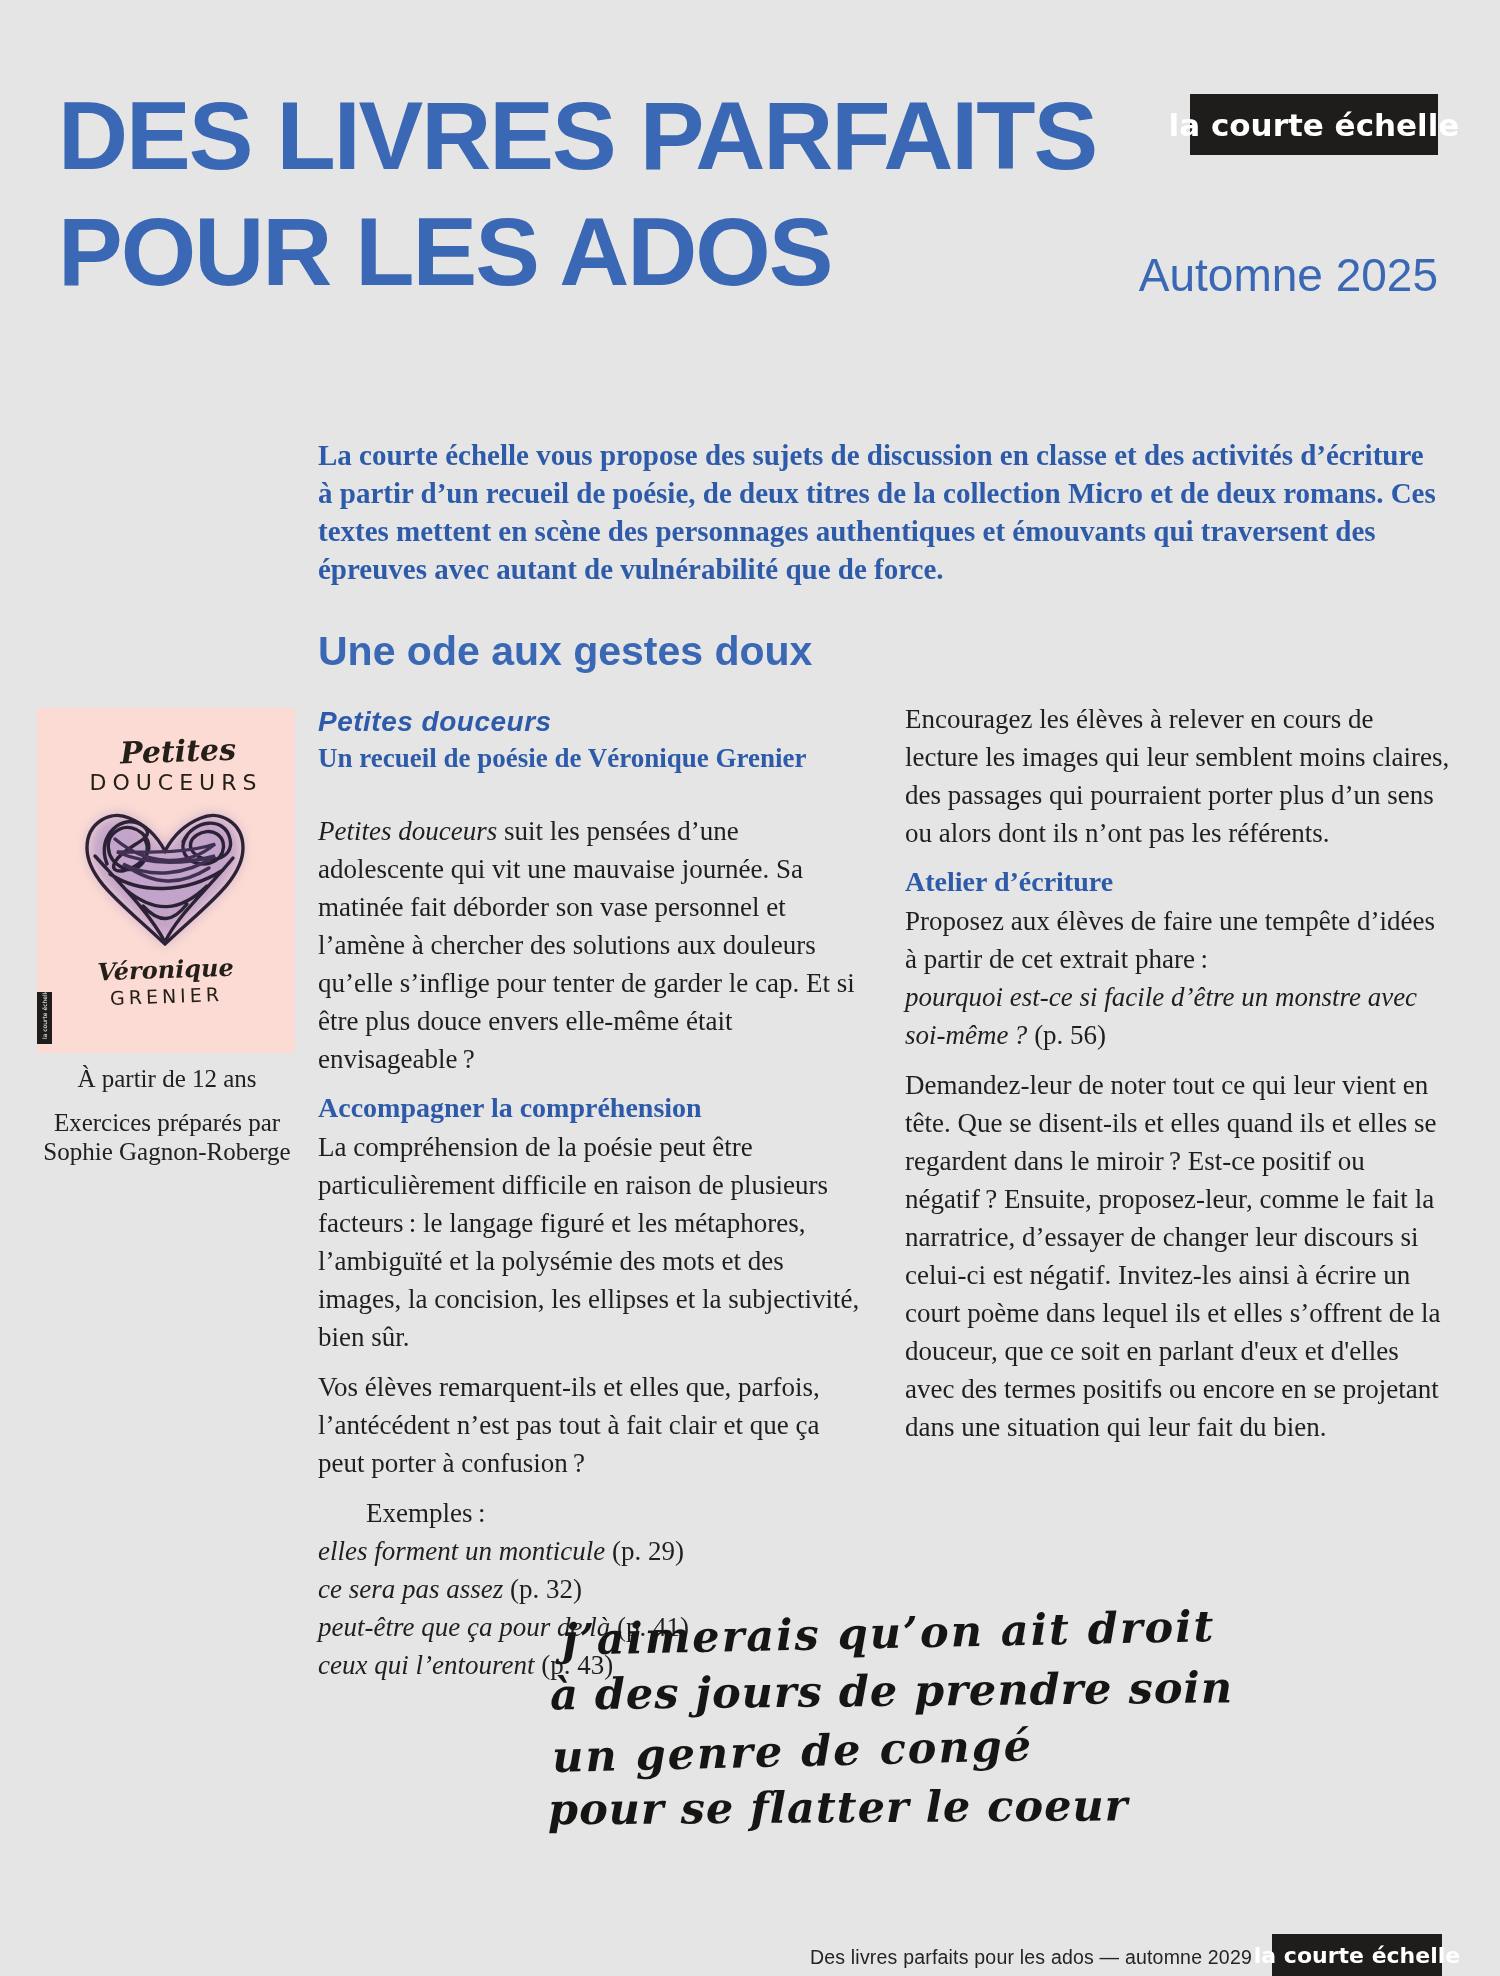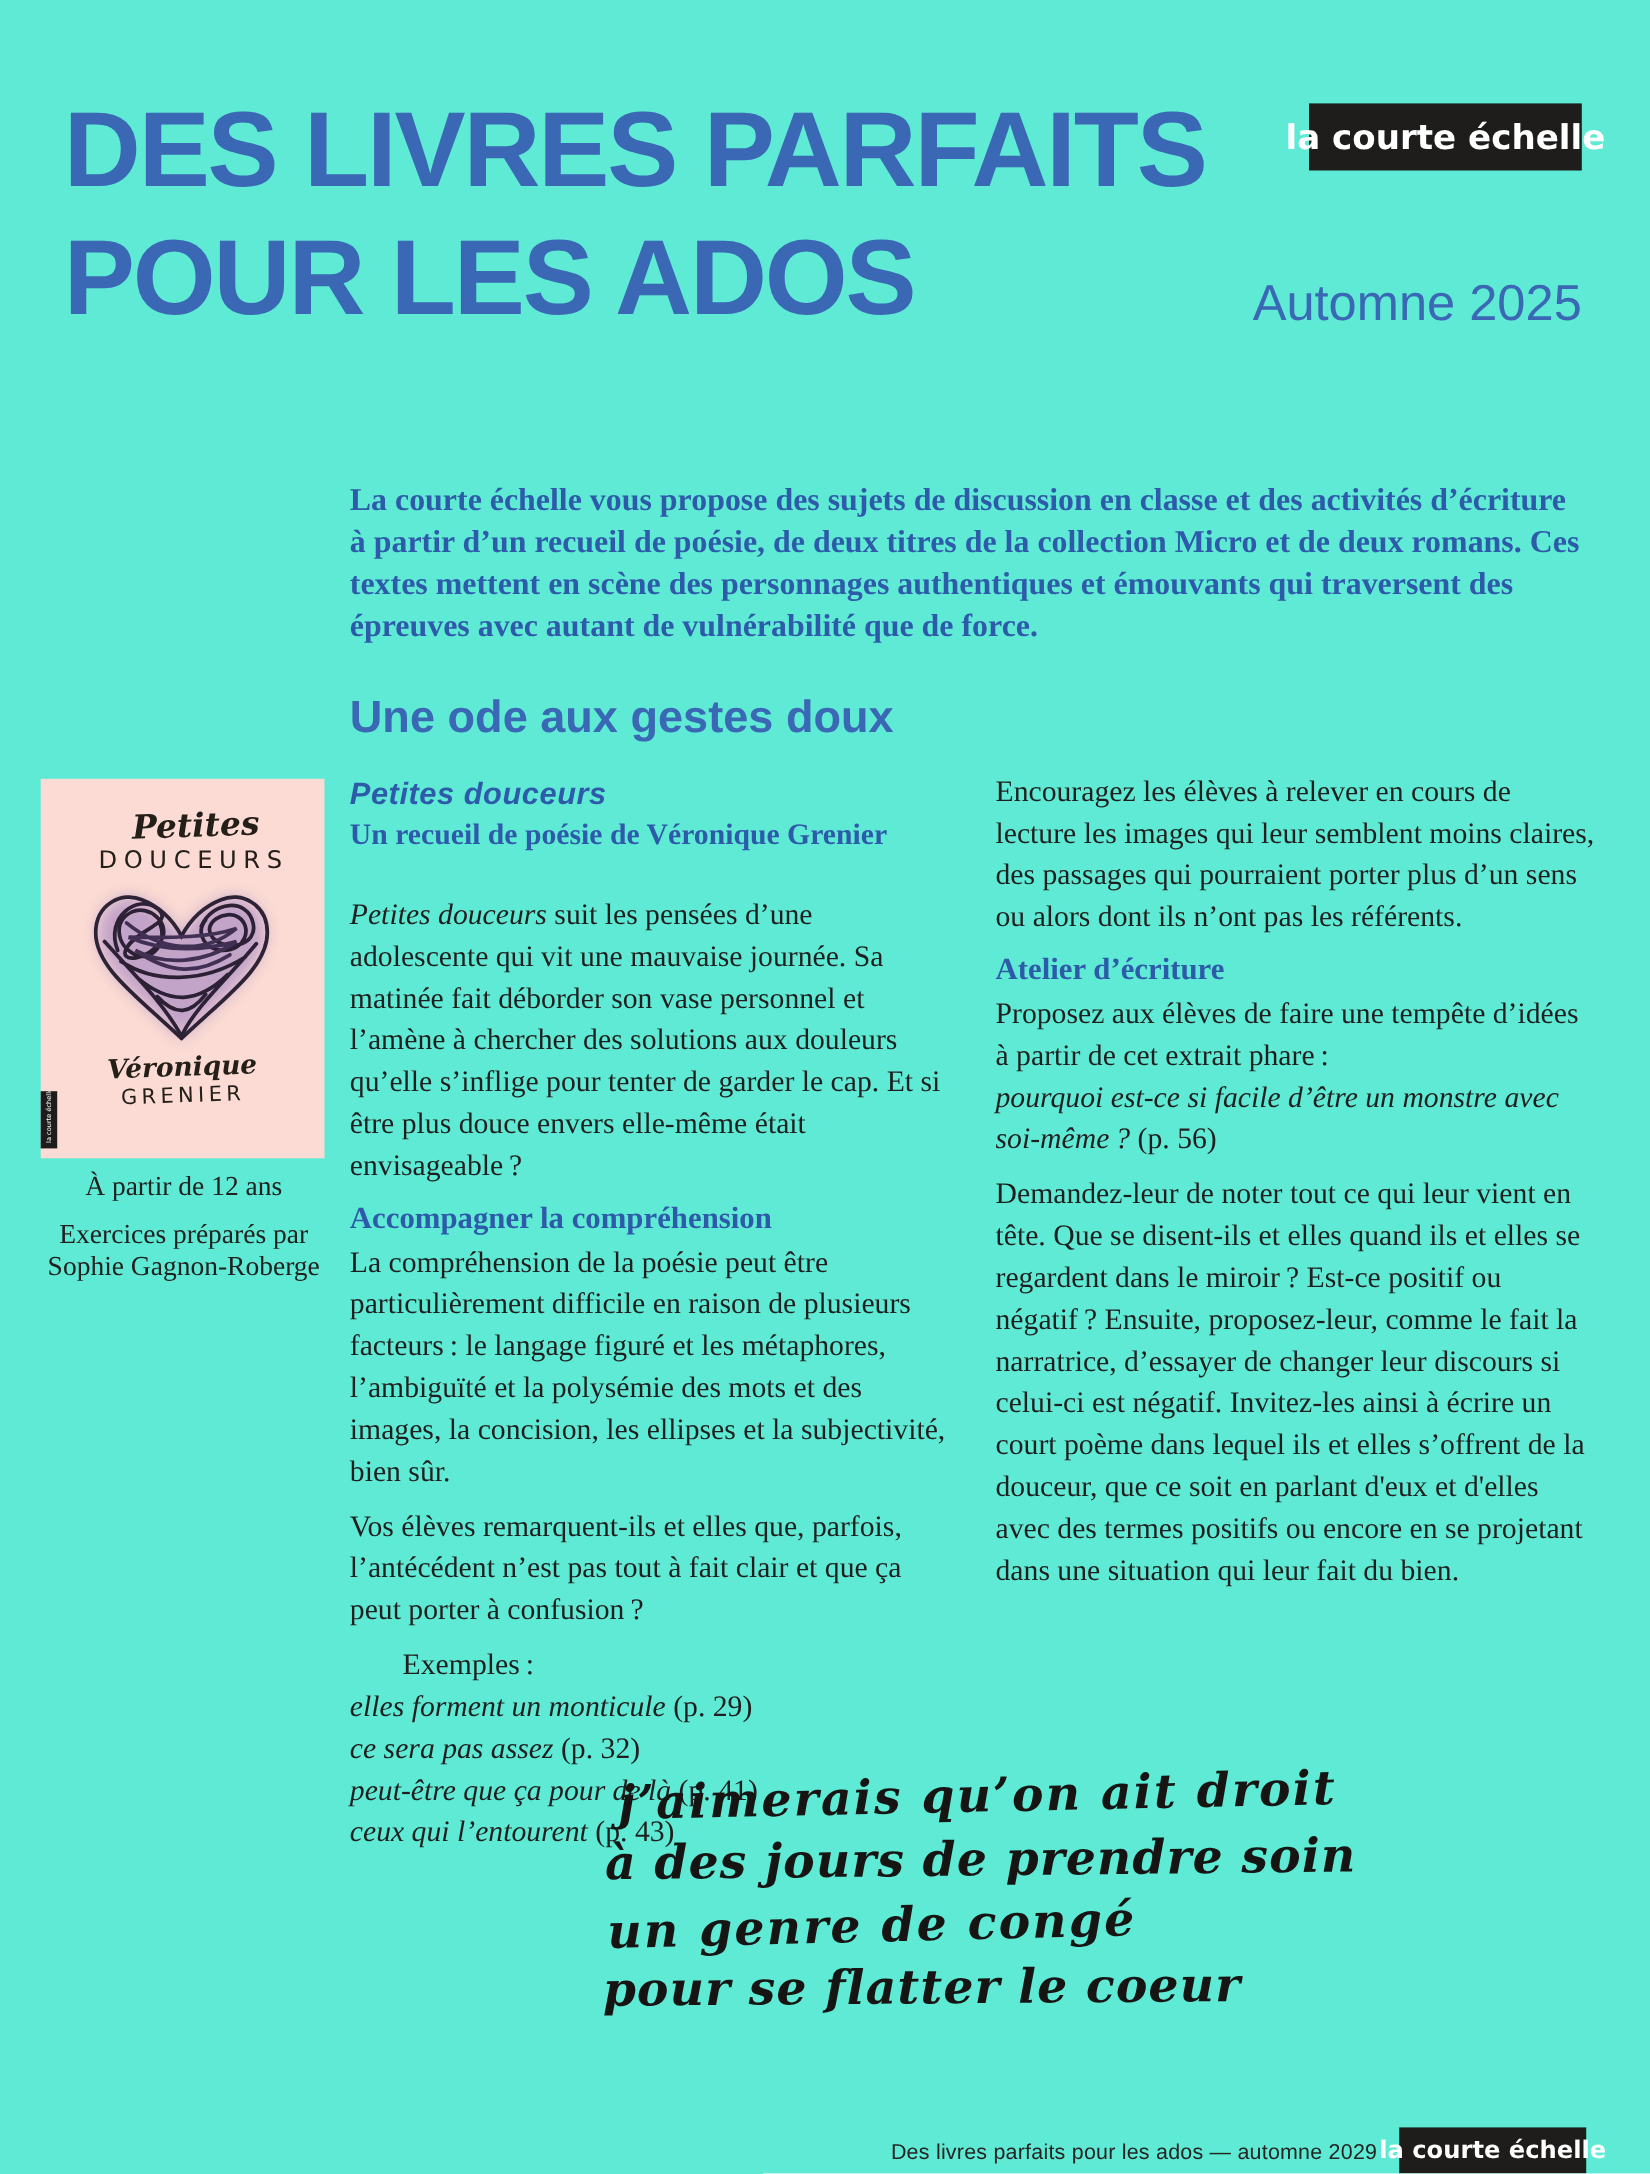--- a/index.html
+++ b/index.html
@@ -7,21 +7,21 @@
     --accent-serif:#2e5ba9;
     --ink:#201f1f;
     --cover-pink:#fbdbd3;
     --logo-black:#1e1d1b;
   }
   *{margin:0;padding:0;box-sizing:border-box;}
   html,body{background:#ffffff;}
   .page{
     position:relative;
     width:1500px;height:1976px;
-    background:#5eead4;
+    background:#e5e5e5;
     overflow:hidden;
     font-family:"Liberation Serif", serif;
     color:var(--ink);
   }
   
   .main-title{
     position:absolute;left:58px;top:78px;
     font-family:"Liberation Sans", sans-serif;
     font-weight:700;
     font-size:97px;line-height:116px;

